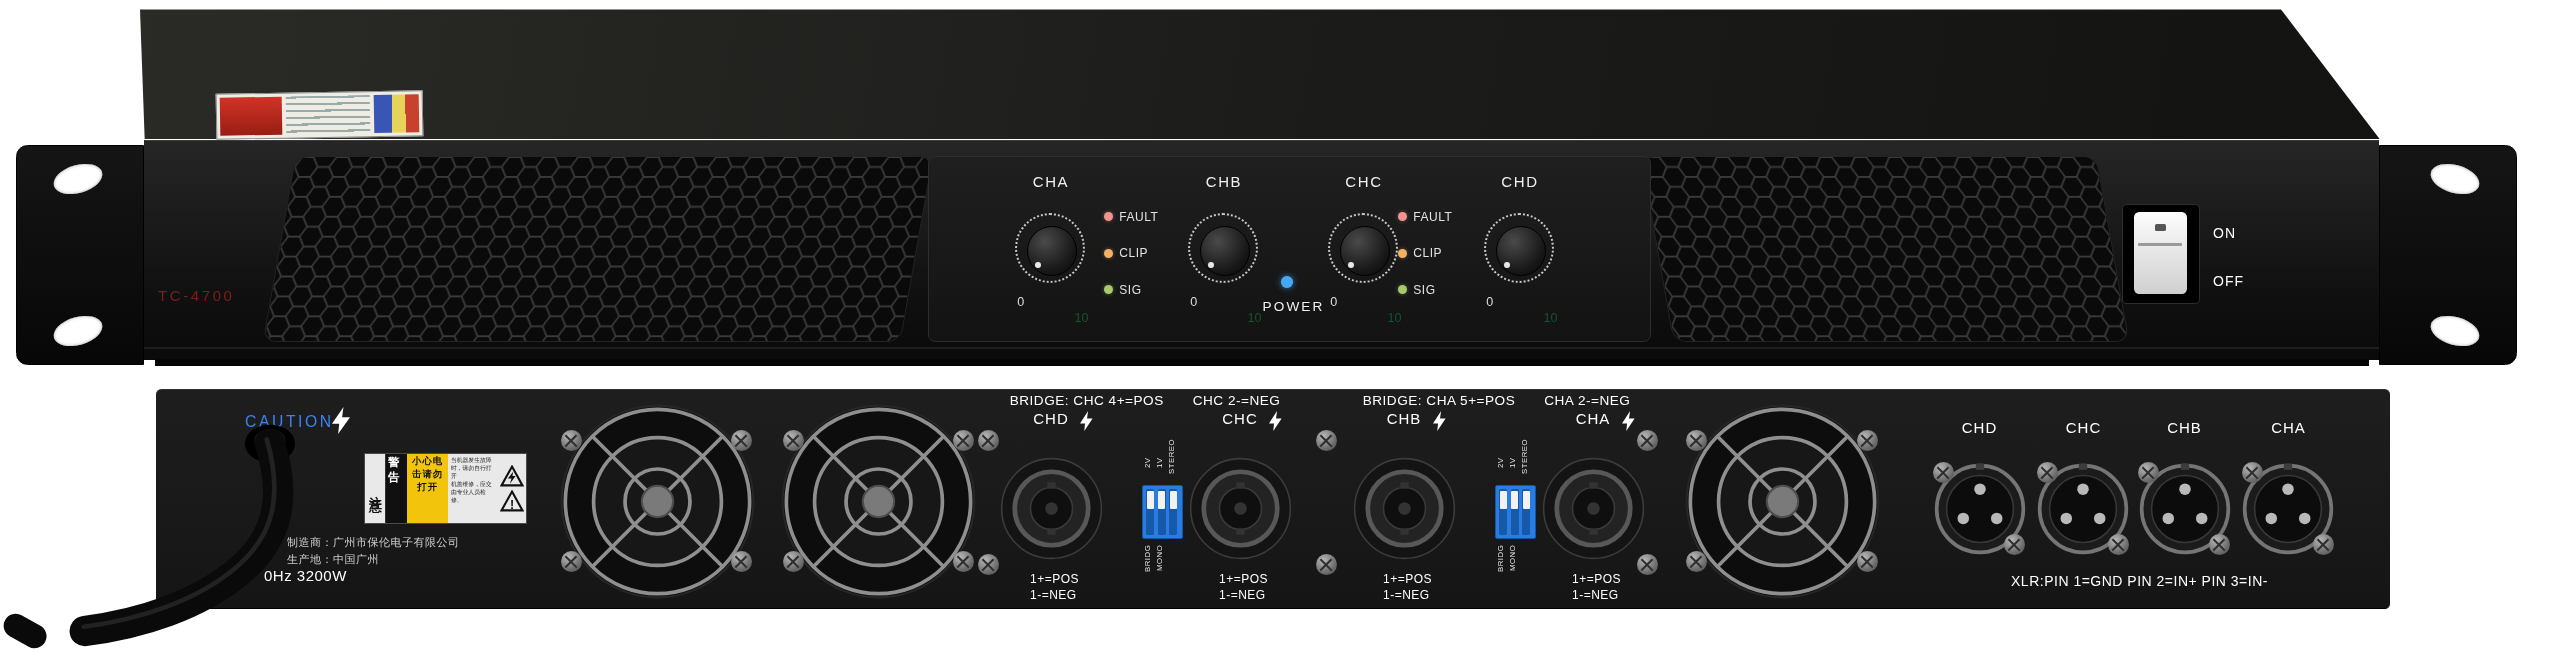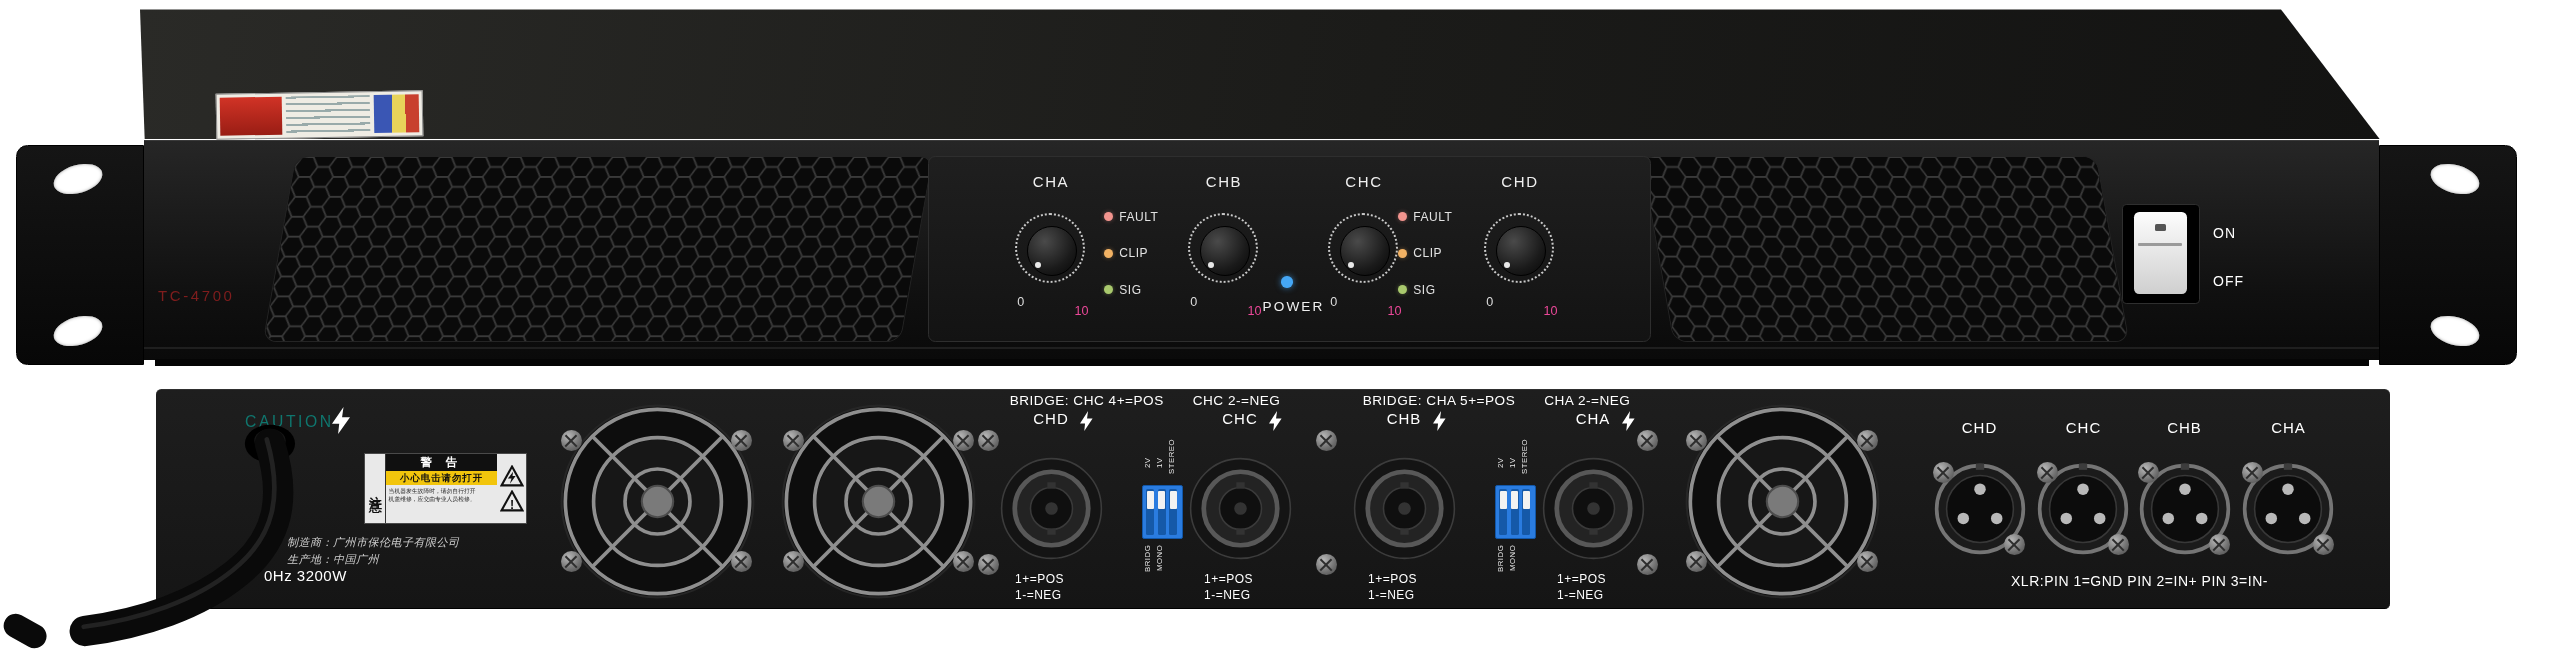--- a/index.html
+++ b/index.html
@@ -34,21 +34,21 @@
   .brand{left:156px;top:205px;width:120px;font-size:62px;font-weight:bold;letter-spacing:-2.6px;color:#fff;line-height:1;}
   .model{left:158px;top:287px;font-size:15px;letter-spacing:2.6px;color:#7f1d1d;}
 
   .knob-unit{width:94px;height:157px;}
   .ch-label{position:absolute;top:0;left:0;right:0;text-align:center;color:#f0f0f0;font-size:15px;letter-spacing:1.6px;}
   .tick-ring{position:absolute;left:10.5px;top:40px;width:70px;height:70px;border:2.1px dotted #c9c9c9;border-radius:50%;box-sizing:border-box;}
   .knob{position:absolute;left:23px;top:53px;width:48px;height:48px;border-radius:50%;
     background:radial-gradient(circle at 35% 30%,#4a4a4a,#1a1a1a 62%,#060606);border:1px solid #000;}
   .knob::after{content:"";position:absolute;left:6.8px;bottom:6.8px;width:5.8px;height:5.8px;border-radius:50%;background:#e8e8e8;}
   .knob-min{position:absolute;left:7.3px;top:122px;width:19px;text-align:center;font-size:12.6px;color:#ddd;}
-  .knob-max{position:absolute;left:67px;top:131px;width:21px;text-align:center;font-size:12.6px;color:#ec4899;}
+  .knob-max{position:absolute;left:67px;top:138px;width:21px;text-align:center;font-size:12.6px;color:#14532d;}
 
   .led-group{display:flex;flex-direction:column;gap:25px;}
   .led-row{display:flex;align-items:center;gap:6.3px;height:11.5px;}
   .led{width:9px;height:9px;border-radius:50%;}
   .led-fault{background:#f2948e;box-shadow:0 0 4.2px #f2948e66;}
   .led-clip{background:#f2b264;box-shadow:0 0 4.2px #f2b26466;}
   .led-sig{background:#a9c96d;box-shadow:0 0 4.2px #a9c96d66;}
   .led-label{font-size:12px;color:#e2e2e2;letter-spacing:0.5px;}
   .power-led{width:11.5px;height:11.5px;border-radius:50%;background:#45a7f5;box-shadow:0 0 6.3px #45a7f5aa;}
   .power-label{width:89px;text-align:center;font-size:13.6px;letter-spacing:2.1px;color:#f0f0f0;}
@@ -56,47 +56,47 @@
   .switch{width:78px;height:100px;background:#000;border:1.6px solid #2f2f2f;border-radius:4.2px;box-sizing:border-box;}
   .rocker{position:absolute;left:10.5px;top:7.3px;width:53px;height:82px;border-radius:5.2px;
     background:linear-gradient(#fdfdfd,#cfcfcf);}
   .rocker::before{content:"";position:absolute;left:21px;top:11.5px;width:11.5px;height:6.8px;background:#555;border-radius:1.6px;}
   .rocker-seam{position:absolute;left:4.2px;top:31px;right:4.2px;height:2.6px;background:#9a9a9a;border-radius:1px;}
   .sw-label{font-size:14px;letter-spacing:1px;color:#fff;}
 
   
   .rear-panel{left:156px;top:389px;width:2234px;height:220px;border-radius:5.2px;
     background:linear-gradient(#1e1e1e,#151515);border-top:1px solid #2f2f2f;border-bottom:0.5px solid #000;box-sizing:border-box;}
-  .caution{font-size:15.7px;letter-spacing:2.6px;color:#0f766e;text-align:right;}
+  .caution{font-size:15.7px;letter-spacing:2.6px;color:#3b82f6;text-align:right;}
   .bolt{background:#fff;clip-path:polygon(64% 0%,0% 62%,40% 62%,34% 100%,100% 38%,56% 38%);}
   .bolt-small{position:absolute;width:12.6px;height:20px;background:#fff;
     clip-path:polygon(64% 0%,0% 62%,40% 62%,34% 100%,100% 38%,56% 38%);}
   .rating{font-size:15px;color:#fff;letter-spacing:0.5px;}
-  .mfr{font-size:11px;color:#cfcfcf;letter-spacing:0.5px;font-style:italic;}
+  .mfr{font-size:11px;color:#cfcfcf;letter-spacing:0.5px;}
 
   .warn-box{width:163px;height:71px;background:#e9e9e9;border:1.6px solid #4a4a4a;display:flex;box-sizing:border-box;}
   .warn-side{width:20px;display:flex;align-items:center;justify-content:center;border-right:1px solid #333;
     writing-mode:vertical-rl;font-size:13px;font-weight:bold;color:#111;letter-spacing:3.1px;}
-  .warn-main{flex:1;display:flex;flex-direction:column;}
+  .warn-main{flex:1;display:flex;flex-direction:row;}
   .warn-title{background:#101010;color:#fff;text-align:center;font-size:11.5px;font-weight:bold;letter-spacing:5.2px;padding:1px 0;}
   .warn-strip{background:#f2c50c;color:#101010;text-align:center;font-size:9.4px;font-weight:bold;letter-spacing:1px;padding:0.5px 0;}
   .warn-fine{font-size:5.8px;color:#222;padding:1.6px 2.6px;line-height:1.4;}
   .warn-icons{width:29px;display:flex;flex-direction:column;align-items:center;justify-content:center;gap:3.1px;}
 
   .screw{position:absolute;width:21px;height:21px;border-radius:50%;
     background:radial-gradient(circle at 35% 30%,#b8b8b8,#6f6f6f 60%,#474747);}
   .screw::before,.screw::after{content:"";position:absolute;left:9.4px;top:2.6px;width:2.1px;height:15.7px;background:#2e2e2e;}
   .screw::before{transform:rotate(45deg);}
   .screw::after{transform:rotate(-45deg);}
 
   .bridge-section{width:345px;height:220px;}
   .bridge-header{position:absolute;left:15.7px;top:4.2px;width:335px;display:flex;gap:29px;white-space:nowrap;
     font-size:13.6px;color:#fff;letter-spacing:0.5px;}
   .rch-label{position:absolute;top:21px;width:52px;text-align:center;color:#fff;font-size:15px;letter-spacing:1px;}
-  .posneg{position:absolute;color:#fff;font-size:12px;line-height:1.3;letter-spacing:0.5px;}
+  .posneg{position:absolute;color:#fff;font-size:12px;line-height:1.3;letter-spacing:0.5px;margin-left:15px;}
   .speakon{position:absolute;}
   .dip{position:absolute;width:41px;height:54px;background:#2a7ce0;border:1px solid #1257a8;border-radius:2.1px;
     display:flex;gap:3.1px;padding:3.1px;box-sizing:border-box;}
   .dip-track{width:8.4px;height:46px;background:#1559a8;border-radius:1.6px;position:relative;}
   .dip-knob{position:absolute;top:2.1px;left:0.5px;width:7.3px;height:18px;background:#f2f2f2;border-radius:1px;}
   .vlab{position:absolute;writing-mode:vertical-rl;transform:rotate(180deg);font-size:7.8px;color:#e8e8e8;
     letter-spacing:0.5px;width:10.5px;text-align:center;}
   .xlr-label{position:absolute;width:63px;text-align:center;color:#fff;font-size:15px;letter-spacing:1px;}
   .xlr-note{position:absolute;width:419px;text-align:center;color:#fff;font-size:14px;letter-spacing:0.5px;}
 </style>

